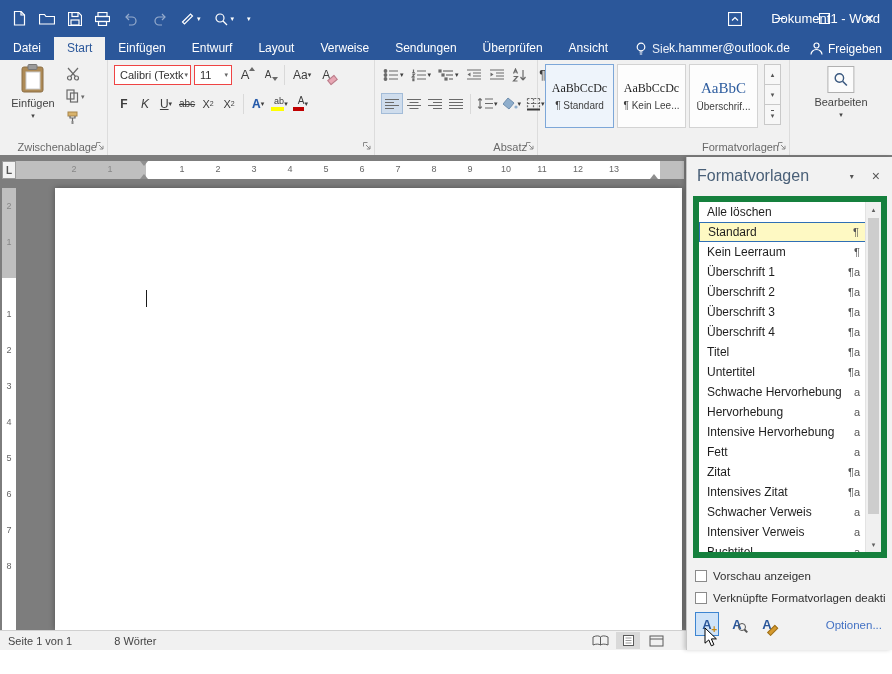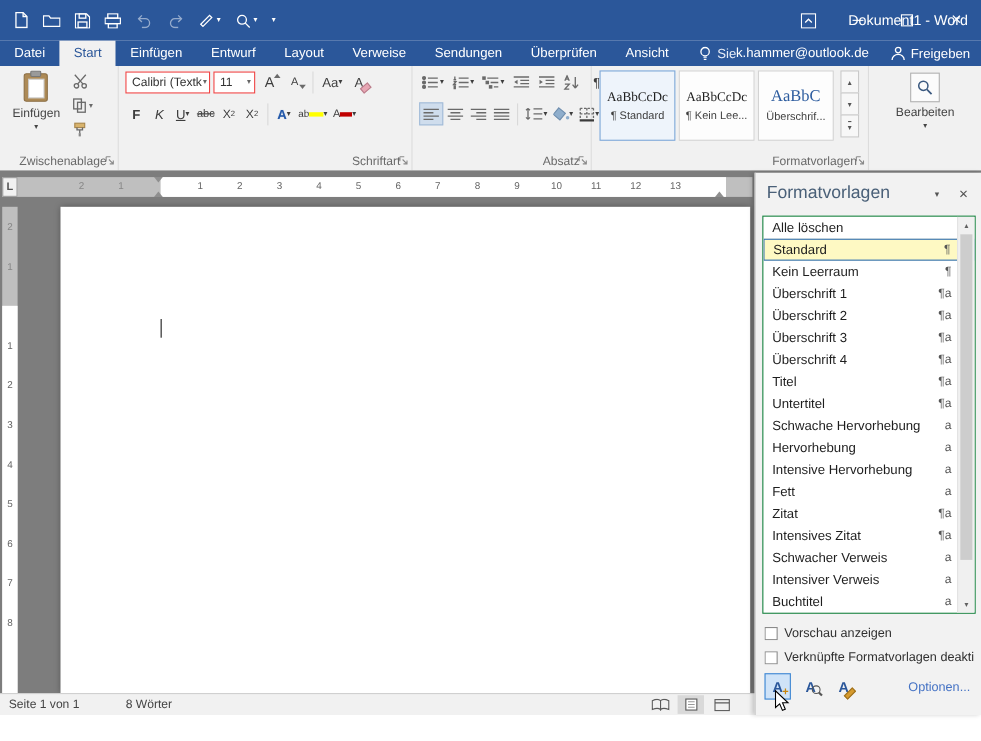--- a/index.html
+++ b/index.html
@@ -43,21 +43,21 @@
   .row1{position:absolute;left:6px;top:4px;display:flex;align-items:center;gap:3px}
   .row2{position:absolute;left:6px;top:33px;display:flex;align-items:center;gap:1px}
   .combo{display:flex;align-items:center;background:#fff;border:1px solid #ef4444;height:20px;font-size:11px;color:#333;padding:0 2px 0 5px;box-sizing:border-box;white-space:nowrap;overflow:hidden}
   .combo .dd{margin-left:auto;color:#666;padding:0 1px}
   .c-font{width:77px}.c-size{width:38px}
   .fbtn{min-width:16px;height:21px;display:inline-flex;align-items:center;justify-content:center;font-size:12px;color:#3d3d3d;padding:0 2px;position:relative}
   .fbtn.pressed{background:#cfdded;border:1px solid #a3bcd8;box-sizing:border-box}
   .vsep{width:1px;height:20px;background:#d9d9d9;margin:0 3px}
   .b{font-weight:bold}.i{font-style:italic}.u{text-decoration:underline}.st{text-decoration:line-through;font-size:10px}
   .subsup{font-size:11px}.subsup sub,.subsup sup{font-size:7px}
-  .stack{display:inline-flex;flex-direction:row;align-items:center;line-height:1}
+  .stack{display:inline-flex;flex-direction:column;align-items:flex-end;line-height:1}
   .hl-bar{width:13px;height:4px;background:#ffff00;margin-top:1px}
   .fc-bar{width:11px;height:4px;background:#c00000;margin-top:1px}
   .fx{color:#2458a8;font-weight:bold;text-shadow:0 0 1px #9db9e0}
   .growA{font-size:13px}.shrinkA{font-size:10px}
   .tri{width:0;height:0;border-left:3px solid transparent;border-right:3px solid transparent;position:absolute;right:0;top:3px}
   .tri.up{border-bottom:4px solid #6a6a6a}.tri.down{border-top:4px solid #6a6a6a;top:auto;bottom:4px}
   .eraser{position:absolute;right:-1px;bottom:2px;width:7px;height:4px;background:#e8a7b4;border:1px solid #b97f8c;transform:rotate(-40deg)}
 
   .gallery{position:absolute;left:7px;top:4px;display:flex;gap:3px}
   .gitem{width:69px;height:64px;background:#fdfdfd;border:1px solid #d3d3d3;box-sizing:border-box;display:flex;flex-direction:column;align-items:center;justify-content:center;gap:4px}
@@ -98,21 +98,21 @@
   .views{position:absolute;left:588px;top:0;height:19px;display:flex;gap:4px;align-items:center}
   .vbtn{width:24px;height:17px;display:flex;align-items:center;justify-content:center}
   .vbtn.active{background:#d9d9d9}
 
   
   .pane{position:absolute;left:686px;top:157px;width:206px;height:493px;background:#f2f2f2;border-left:1px solid #c6c6c6;box-sizing:border-box;z-index:10;box-shadow:-2px 0 4px rgba(0,0,0,.18)}
   .pane-head{position:absolute;left:10px;right:8px;top:6px;height:26px;display:flex;align-items:center}
   .pane-title{font-size:16px;color:#4a6078}
   .pane-dd{margin-left:auto;color:#555;font-size:8px;padding:4px}
   .pane-close{margin-left:10px;color:#555;font-size:14px;padding:0 4px}
-  .slist{position:absolute;left:6px;top:39px;width:194px;height:362px;background:#fff;border:1px solid #15803d;box-sizing:border-box;overflow:hidden}
+  .slist{position:absolute;left:6px;top:39px;width:194px;height:362px;background:#fff;border:6px solid #15803d;box-sizing:border-box;overflow:hidden}
   .sitem{height:20px;display:flex;align-items:center;padding:0 34px 0 8px;font-size:12px;color:#1e1e1e;position:relative;box-sizing:border-box;white-space:nowrap}
   .sitem .mk{position:absolute;right:21px;font-size:11px;color:#555}
   .sitem.selected{background:#fef9c3;border:1px solid #2f6fb5}
   .sscroll{position:absolute;right:0;top:0;bottom:0;width:16px;background:#f0f0f0;border-left:1px solid #e3e3e3;box-sizing:border-box}
   .sarr{position:absolute;left:0;width:100%;height:15px;display:flex;align-items:center;justify-content:center;font-size:7px;color:#606060}
   .sarr.up{top:0}.sarr.down{bottom:0}
   .sthumb{position:absolute;left:2px;right:2px;top:16px;height:296px;background:#cdcdcd}
   .chk{position:absolute;left:8px;display:flex;align-items:center;gap:6px;font-size:11.5px;color:#2f2f2f;white-space:nowrap;width:196px;overflow:hidden}
   .chk .box{width:12px;height:12px;border:1px solid #8a8a8a;background:#fff;flex:0 0 auto;box-sizing:border-box}
   .chk1{top:413px}.chk2{top:435px}
@@ -386,21 +386,20 @@
             <span class="dd">▾</span>
           </span>
         <span class="fbtn">
             <span class="stack">
               <span style="font-size:10px">A</span>
               <span class="fc-bar"></span>
             </span>
             <span class="dd">▾</span>
           </span>
       </div>
-      <div class="glabel">Schriftart</div>
       <span class="launcher">
           <svg width="10" height="10">
             <path d="M1.5,1.5 h4 M1.5,1.5 v4" stroke="#8a8a8a" fill="none"></path>
             <path d="M4,4 L8,8 M8,4.8 V8 H4.8" stroke="#8a8a8a" fill="none"></path>
           </svg>
         </span>
     </div>
 
     <div class="rgroup g-par">
       <div class="row1">

